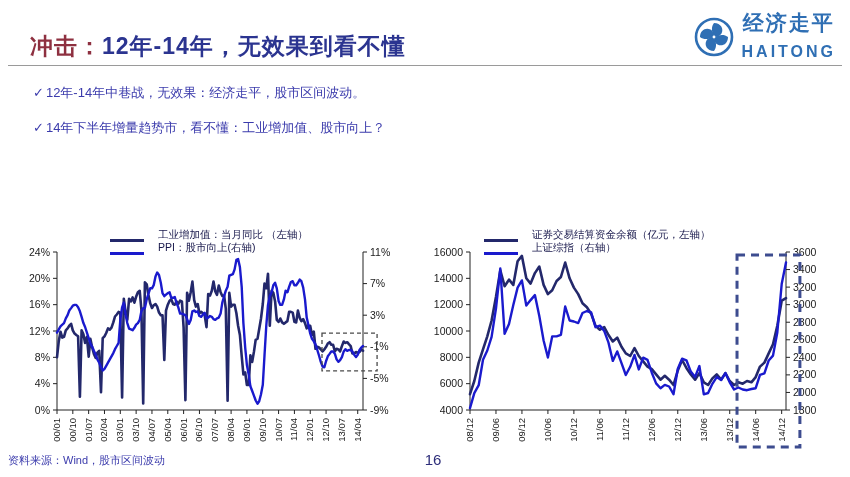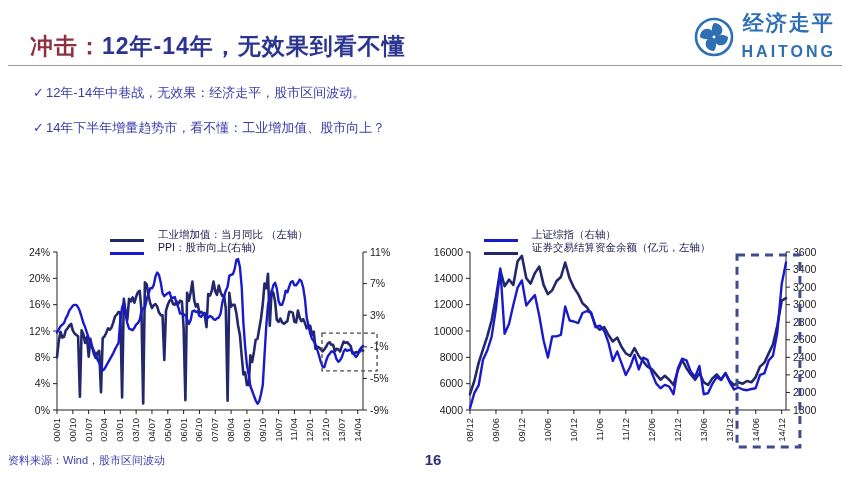--- a/index.html
+++ b/index.html
@@ -21,21 +21,21 @@
   .chart svg{overflow:visible;display:block;}
   #chart-left{left:22px;width:392px;}
   #chart-right{left:418px;width:432px;}
   .legend{position:absolute;top:2px;display:flex;flex-direction:column;gap:1px;z-index:2;}
   #chart-left .legend{left:88px;}
   #chart-right .legend{left:66px;}
   .legend-row{display:flex;align-items:flex-end;gap:14px;height:12px;}
   .legend-swatch{display:inline-block;width:34px;height:3px;}
   .legend-label{font-size:10.5px;color:#16164a;white-space:nowrap;}
   .footer-source{position:absolute;left:8px;top:453px;font-size:11px;color:#3b3bac;}
-  .page-number{position:absolute;left:16px;right:0;top:451px;text-align:center;font-size:15px;color:#2d2d7a;font-weight:bold;}
+  .page-number{position:absolute;left:16px;right:0;top:451px;text-align:center;font-size:15px;color:#2d2d7a;}
 </style>
 </head>
 <body>
 
 <div class="slide">
 
   <h1 class="title"><span class="prefix">冲击：</span><span class="main">12年-14年，无效果到看不懂</span></h1>
 
   <div class="logo">
     <svg width="42" height="42" viewBox="0 0 42 42">
@@ -142,26 +142,26 @@
         <text x="338.7241379310345" y="190" text-anchor="end" font-size="9.5" fill="#1a1a1a" transform="rotate(-90 338.7241379310345 190)">14/04</text>
         <polyline points="35.0,129.3 36.8,112.9 38.5,103.7 40.3,109.6 42.0,108.9 43.8,102.3 45.6,100.4 47.3,97.7 49.1,95.8 50.8,102.3 52.6,105.6 54.3,107.0 56.1,108.3 57.9,168.8 59.6,102.3 61.4,106.3 63.1,114.9 64.9,108.9 66.7,128.7 68.4,110.9 70.2,119.5 71.9,126.0 73.7,130.0 75.4,124.7 77.2,122.8 79.0,164.2 80.7,110.2 82.5,108.3 84.2,105.0 86.0,100.4 87.8,101.7 89.5,99.7 91.3,94.4 93.0,88.5 94.8,86.5 96.6,83.9 98.3,84.6 100.1,169.5 101.8,70.7 103.6,83.9 105.3,91.8 107.1,70.7 108.9,73.4 110.6,69.4 112.4,74.7 114.1,68.8 115.9,64.2 117.7,62.8 119.4,81.3 121.2,175.4 122.9,54.3 124.7,56.3 126.4,66.8 128.2,75.3 130.0,80.0 131.7,77.3 133.5,76.0 135.2,78.6 137.0,84.6 138.8,87.2 140.5,87.2 142.3,132.0 144.0,82.6 145.8,76.7 147.6,72.7 149.3,71.4 151.1,76.0 152.8,76.7 154.6,73.4 156.3,76.0 158.1,72.7 159.9,73.4 161.6,99.1 163.4,172.1 165.1,64.8 166.9,72.7 168.7,64.2 170.4,53.6 172.2,72.1 173.9,78.6 175.7,76.0 177.4,85.2 179.2,83.9 181.0,85.2 182.7,87.2 184.5,99.1 186.2,66.1 188.0,67.5 189.8,62.8 191.5,53.6 193.3,63.5 195.0,66.8 196.8,57.6 198.6,64.2 200.3,68.1 202.1,67.5 203.8,80.6 205.6,172.8 207.3,64.8 209.1,78.6 210.9,76.7 212.6,76.7 214.4,85.2 216.1,97.7 217.9,107.0 219.7,128.0 221.4,146.4 223.2,144.5 224.9,157.0 226.7,157.0 228.4,127.4 230.2,133.9 232.0,123.4 233.7,111.6 235.5,110.9 237.2,101.0 239.0,90.5 240.8,76.0 242.5,55.6 244.3,60.2 246.0,45.7 247.8,97.7 249.6,62.8 251.3,64.8 253.1,73.4 254.8,91.8 256.6,93.8 258.3,90.5 260.1,94.4 261.9,95.8 263.6,94.4 265.4,93.1 267.1,83.9 268.9,83.9 270.7,84.6 272.4,93.8 274.2,94.4 275.9,82.6 277.7,89.8 279.4,93.1 281.2,91.1 283.0,95.1 284.7,100.4 286.5,97.7 288.2,97.7 290.0,107.0 291.8,103.7 293.5,120.8 295.3,118.8 297.0,119.5 298.8,121.4 300.6,123.4 302.3,121.4 304.1,118.8 305.8,115.5 307.6,114.2 309.3,116.8 311.1,116.8 312.9,123.4 314.6,120.8 316.4,121.4 318.1,123.4 319.9,118.1 321.7,113.5 323.4,114.9 325.2,114.2 326.9,116.2 328.7,118.1 330.4,125.4 332.2,125.4 334.0,124.1 335.7,124.7 337.5,124.1 339.2,121.4 341.0,122.8" fill="none" stroke="#23286b" stroke-width="2.6" stroke-linejoin="round" stroke-linecap="round"></polyline>
         <polyline points="35.0,104.6 36.8,101.4 38.5,98.3 40.3,96.7 42.0,95.1 43.8,90.4 45.6,87.2 47.3,82.5 49.1,80.1 50.8,77.7 52.6,76.9 54.3,76.9 56.1,79.3 57.9,83.3 59.6,88.8 61.4,95.1 63.1,99.0 64.9,104.6 66.7,110.1 68.4,115.6 70.2,118.8 71.9,122.8 73.7,126.7 75.4,131.4 77.2,134.6 79.0,139.3 80.7,142.5 82.5,140.9 84.2,137.8 86.0,134.6 87.8,131.4 89.5,128.3 91.3,125.1 93.0,121.2 94.8,118.0 96.6,114.8 98.3,91.9 100.1,79.3 101.8,74.6 103.6,86.4 105.3,95.1 107.1,100.6 108.9,101.4 110.6,102.2 112.4,99.8 114.1,96.7 115.9,95.1 117.7,91.9 119.4,83.3 121.2,80.1 122.9,80.1 124.7,71.4 126.4,65.9 128.2,60.3 130.0,60.3 131.7,57.2 133.5,48.5 135.2,44.5 137.0,46.9 138.8,54.8 140.5,65.1 142.3,68.2 144.0,66.7 145.8,65.1 147.6,64.3 149.3,69.8 151.1,69.8 152.8,69.0 154.6,75.3 156.3,79.3 158.1,85.6 159.9,85.6 161.6,86.4 163.4,87.2 165.1,91.1 166.9,95.9 168.7,91.9 170.4,83.3 172.2,82.5 173.9,84.0 175.7,83.3 177.4,88.0 179.2,88.8 181.0,86.4 182.7,84.8 184.5,90.4 186.2,89.6 188.0,88.0 189.8,88.8 191.5,91.1 193.3,91.9 195.0,90.4 196.8,89.6 198.6,85.6 200.3,74.6 202.1,68.2 203.8,62.7 205.6,58.8 207.3,47.7 209.1,46.9 210.9,46.1 212.6,41.4 214.4,31.9 216.1,31.1 217.9,39.0 219.7,58.8 221.4,95.1 223.2,119.6 224.9,137.0 226.7,146.4 228.4,158.3 230.2,163.0 232.0,167.8 233.7,172.5 235.5,175.7 237.2,173.3 239.0,166.2 240.8,156.7 242.5,127.5 244.3,97.5 246.0,76.9 247.8,68.2 249.6,64.3 251.3,57.2 253.1,54.8 254.8,60.3 256.6,73.0 258.3,76.9 260.1,76.9 261.9,71.4 263.6,62.7 265.4,64.3 267.1,58.8 268.9,54.0 270.7,53.2 272.4,57.2 274.2,57.2 275.9,54.8 277.7,51.6 279.4,53.2 281.2,59.6 283.0,71.4 284.7,89.6 286.5,97.5 288.2,105.4 290.0,110.9 291.8,113.3 293.5,116.4 295.3,122.0 297.0,127.5 298.8,133.8 300.6,138.6 302.3,139.3 304.1,133.0 305.8,128.3 307.6,125.9 309.3,123.5 311.1,123.5 312.9,125.9 314.6,131.4 316.4,133.8 318.1,132.2 319.9,129.1 321.7,123.5 323.4,121.2 325.2,122.8 326.9,122.0 328.7,122.0 330.4,123.5 332.2,126.7 334.0,129.1 335.7,126.7 337.5,122.0 339.2,119.6 341.0,118.0" fill="none" stroke="#1a1acd" stroke-width="2.4" stroke-linejoin="round" stroke-linecap="round"></polyline>
         <rect x="299.996" y="105.054" width="55.08000000000001" height="37.92" fill="none" stroke="#4a4a4a" stroke-width="1.3" stroke-dasharray="4,3"></rect>
       </svg>
   </div>
 
   <div class="chart" id="chart-right">
     <div class="legend">
       <div class="legend-row">
+        <span class="legend-swatch" style="background: rgb(35, 40, 107);"></span>
+        <span class="legend-label">证券交易结算资金余额（亿元，左轴）</span>
+      </div>
+      <div class="legend-row">
         <span class="legend-swatch" style="background: rgb(26, 26, 205);"></span>
         <span class="legend-label">上证综指（右轴）</span>
-      </div>
-      <div class="legend-row">
-        <span class="legend-swatch" style="background: rgb(35, 40, 107);"></span>
-        <span class="legend-label">证券交易结算资金余额（亿元，左轴）</span>
       </div>
     </div>
     <svg id="svg-right" width="432" height="235">
         <line x1="52" y1="24" x2="52" y2="182" stroke="#222" stroke-width="1"></line>
         <line x1="368" y1="24" x2="368" y2="182" stroke="#222" stroke-width="1"></line>
         <line x1="52" y1="182" x2="368" y2="182" stroke="#222" stroke-width="1"></line>
         <line x1="48" y1="182" x2="52" y2="182" stroke="#222" stroke-width="1"></line>
         <text x="45" y="185.5" text-anchor="end" font-size="10.5" fill="#1a1a1a">4000</text>
         <line x1="48" y1="155.66666666666669" x2="52" y2="155.66666666666669" stroke="#222" stroke-width="1"></line>
         <text x="45" y="159.16666666666669" text-anchor="end" font-size="10.5" fill="#1a1a1a">6000</text>

